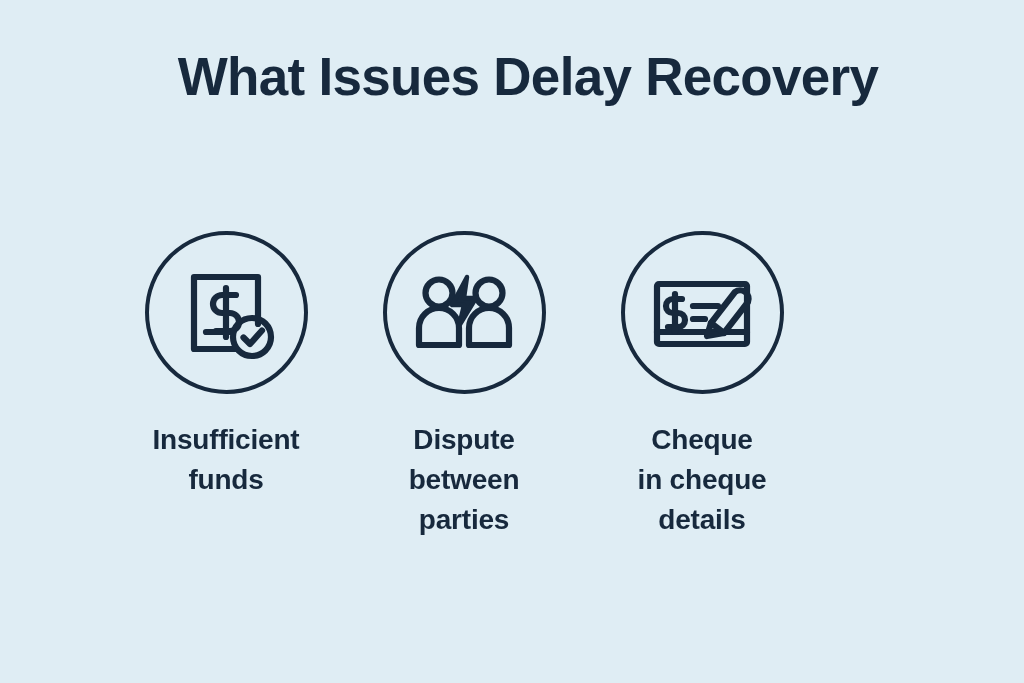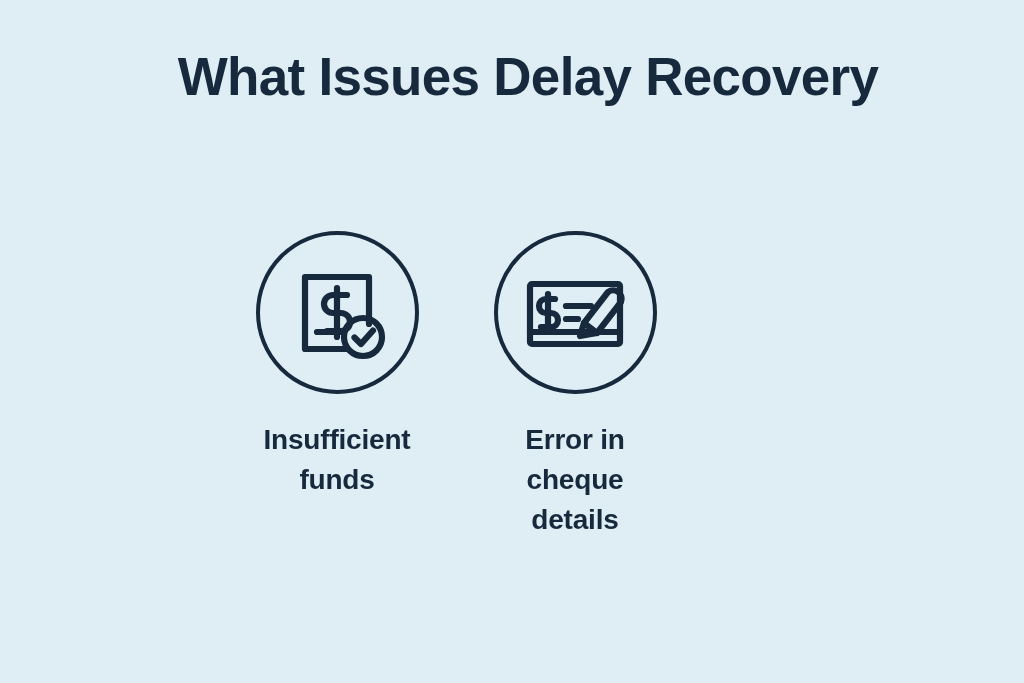--- a/index.html
+++ b/index.html
@@ -35,20 +35,21 @@
 
   
   .cards {
     position: absolute;
     top: 231px;
     left: 0;
     width: 912px;
     display: flex;
     justify-content: center;
     align-items: flex-start;
+    padding-left: 8px;
   }
   .card {
     width: 238px;
     display: flex;
     flex-direction: column;
     align-items: center;
   }
   .circle {
     width: 163px;
     height: 163px;
@@ -100,20 +101,37 @@
           <path d="M32 71 H58"></path>
 
           <circle cx="78" cy="76" r="19"></circle>
           <path d="M69.5 76.5 L76 83 L88 69.5"></path>
         </svg>
       </span>
     </div>
     <div class="card-label">Insufficient funds</div>
   </div>
 
+  <div class="card w-mid">
+    <div class="circle">
+      <span>
+        <svg width="106" height="106" viewBox="0 0 106 106" fill="none" stroke="#17293d" stroke-width="6.2" stroke-linecap="round" stroke-linejoin="round">
+
+          <circle cx="28" cy="33" r="13.5"></circle>
+          <path d="M8 85 V68 a20 20 0 0 1 40 0 V85 Z"></path>
+
+          <circle cx="78" cy="33" r="13.5"></circle>
+          <path d="M58 85 V68 a20 20 0 0 1 40 0 V85 Z"></path>
+
+          <path d="M56 17 L41 45 H53 L48 66 L65 38 H53 Z" fill="#17293d" stroke-width="4.5"></path>
+        </svg>
+      </span>
+    </div>
+    <div class="card-label">Dispute between parties</div>
+  </div>
 
   <div class="card w-mid">
     <div class="circle">
       <span>
         <svg width="108" height="108" viewBox="0 0 108 108" fill="none" stroke="#17293d" stroke-width="6.2" stroke-linecap="round" stroke-linejoin="round">
 
           <rect x="9" y="25" width="90" height="60" rx="2"></rect>
 
           <path d="M9 73 H99"></path>
 
@@ -121,17 +139,17 @@
           <path d="M27 35 V73"></path>
 
           <path d="M45 47 H70"></path>
           <path d="M45 60 H57"></path>
 
           <path d="M59 77 L63 64 L87 33 a8.5 8.5 0 0 1 13 10 L76 74 Z"></path>
           <path d="M63 64 L76 74"></path>
         </svg>
       </span>
     </div>
-    <div class="card-label">Error in cheque details</div>
+    <div class="card-label">Cheque in cheque details</div>
   </div>
 
 
 </div>
 
 </body></html>

